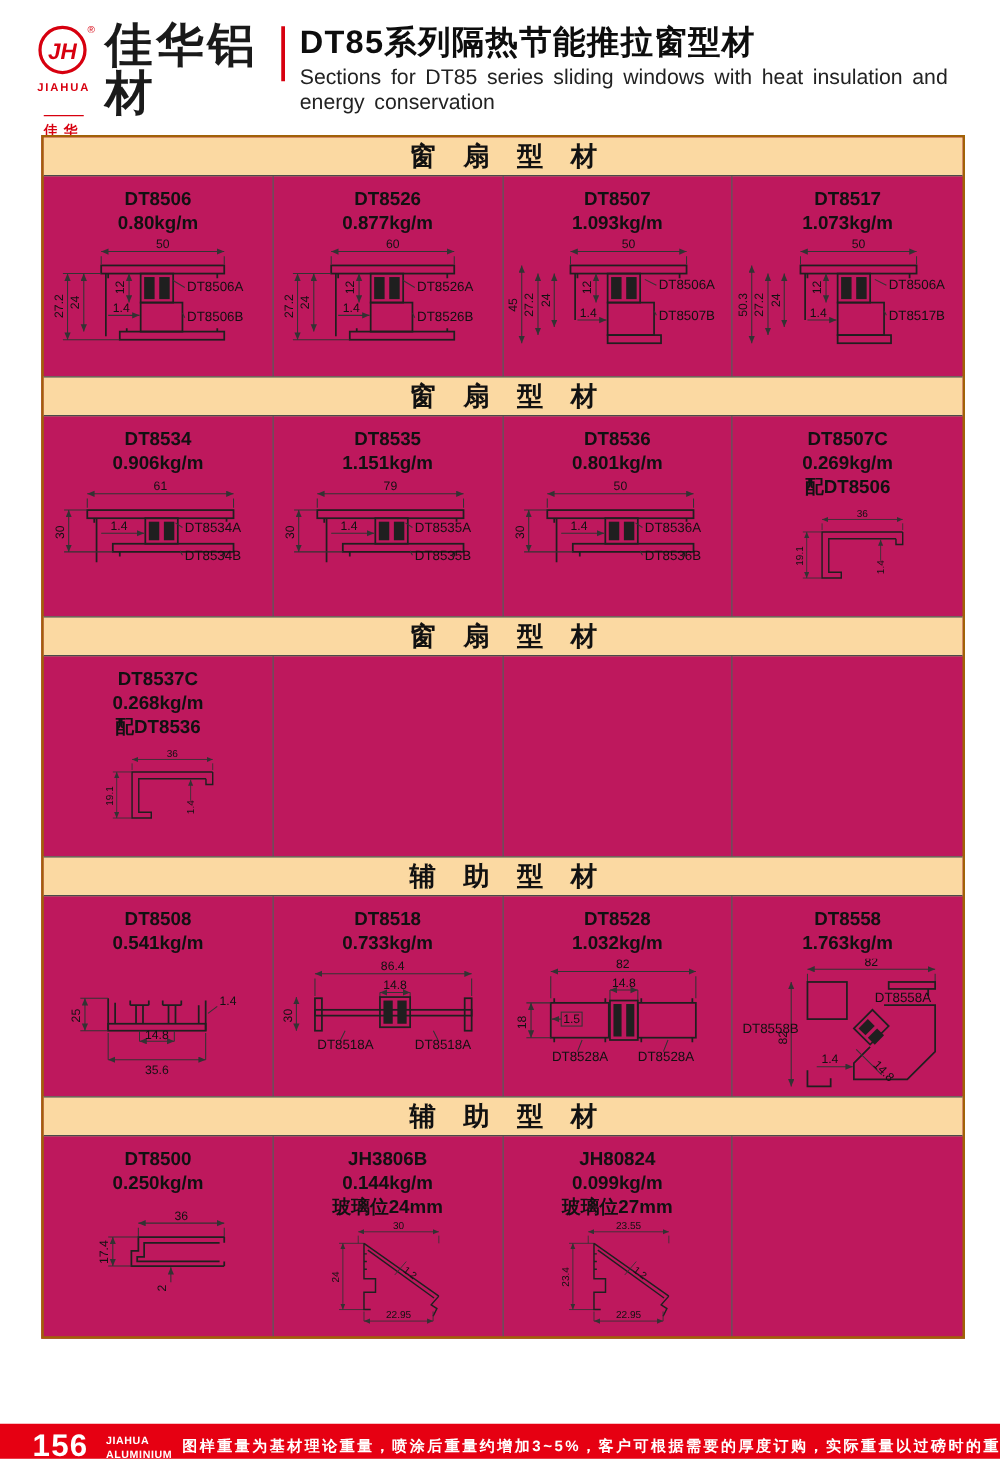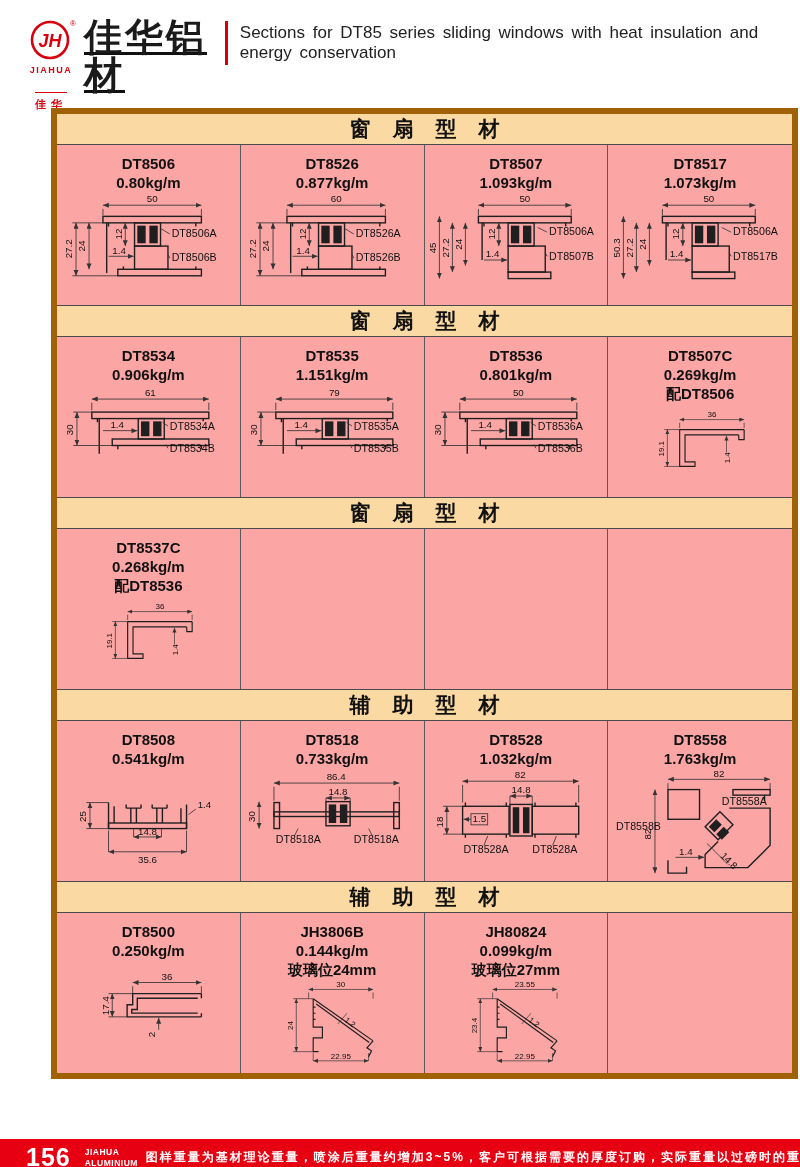--- a/index.html
+++ b/index.html
@@ -4,30 +4,30 @@
 <style>
   html,body{margin:0;padding:0;background:#ffffff;}
   body{width:800px;height:1167px;position:relative;overflow:hidden;
        font-family:"Liberation Sans",sans-serif;color:#111;}
 
   
   .header{position:absolute;left:26px;top:18px;right:30px;height:76px;display:flex;align-items:flex-start;}
   .seal{width:58px;display:flex;flex-direction:column;align-items:center;}
   .seal-en{color:#d7000f;font-size:9px;font-weight:bold;letter-spacing:1.5px;margin-top:1px;}
   .seal-cn{color:#d7000f;font-size:11px;font-weight:bold;letter-spacing:5px;margin-top:17px;border-top:1px solid #d7000f;padding-top:4px;}
-  .brand{margin-left:8px;text-decoration:underline;}
+  .brand{margin-left:8px;}
   .brand-cn{font-size:38px;font-weight:bold;line-height:1;letter-spacing:3px;color:#1a1a1a;}
   .tagline{margin-top:21px;font-size:9px;letter-spacing:4.5px;color:#333;font-weight:bold;}
   .vdiv{width:3px;height:44px;background:#d7000f;margin:3px 12px 0 14px;}
   .titles{padding-top:1px;}
   .title-cn{font-size:26px;font-weight:bold;color:#0d0d0d;line-height:1.1;letter-spacing:1px;}
   .title-en{font-size:17px;color:#222;margin-top:4px;word-spacing:3px;}
 
   
-  .table{position:absolute;left:33px;top:108px;width:735px;border:6px solid #a16207;background:#fca5a5;margin-left:18px;}
+  .table{position:absolute;left:33px;top:108px;width:735px;border:2px solid #a16207;background:#be185d;}
   .band{height:30px;background:#fbd9a2;border-top:1.5px solid #4a4a4a;border-bottom:1.5px solid #4a4a4a;
         display:flex;align-items:center;justify-content:center;}
   .band:first-child{border-top:none;}
   .band-title{font-size:21px;font-weight:bold;letter-spacing:22px;text-indent:22px;color:#111;white-space:nowrap;}
   .row{display:grid;grid-template-columns:repeat(4,1fr);height:160px;}
   .cell{border-right:1.3px solid #5a5a5a;display:flex;flex-direction:column;align-items:center;overflow:hidden;}
   .cell:last-child{border-right:none;}
   .code,.weight,.note{font-size:15px;font-weight:bold;color:#111;line-height:1.25;text-align:center;}
   .code{margin-top:10px;}
   .draw{width:182px;height:104px;margin-top:2px;}
@@ -60,20 +60,21 @@
     </svg>
     <div class="seal-en">JIAHUA</div>
     <div class="seal-cn">佳华</div>
   </div>
   <div class="brand">
     <div class="brand-cn">佳华铝材</div>
     <div class="tagline">世界有中华 · 铝材用佳华</div>
   </div>
   <div class="vdiv"></div>
   <div class="titles">
+    <div class="title-cn">DT85系列隔热节能推拉窗型材</div>
     <div class="title-en">Sections for DT85 series sliding windows with heat insulation and energy conservation</div>
   </div>
 </div>
 
 <div class="table">
     <div class="band">
       <span class="band-title">窗扇型材</span>
     </div>
     <div class="row">
       <div class="cell">

